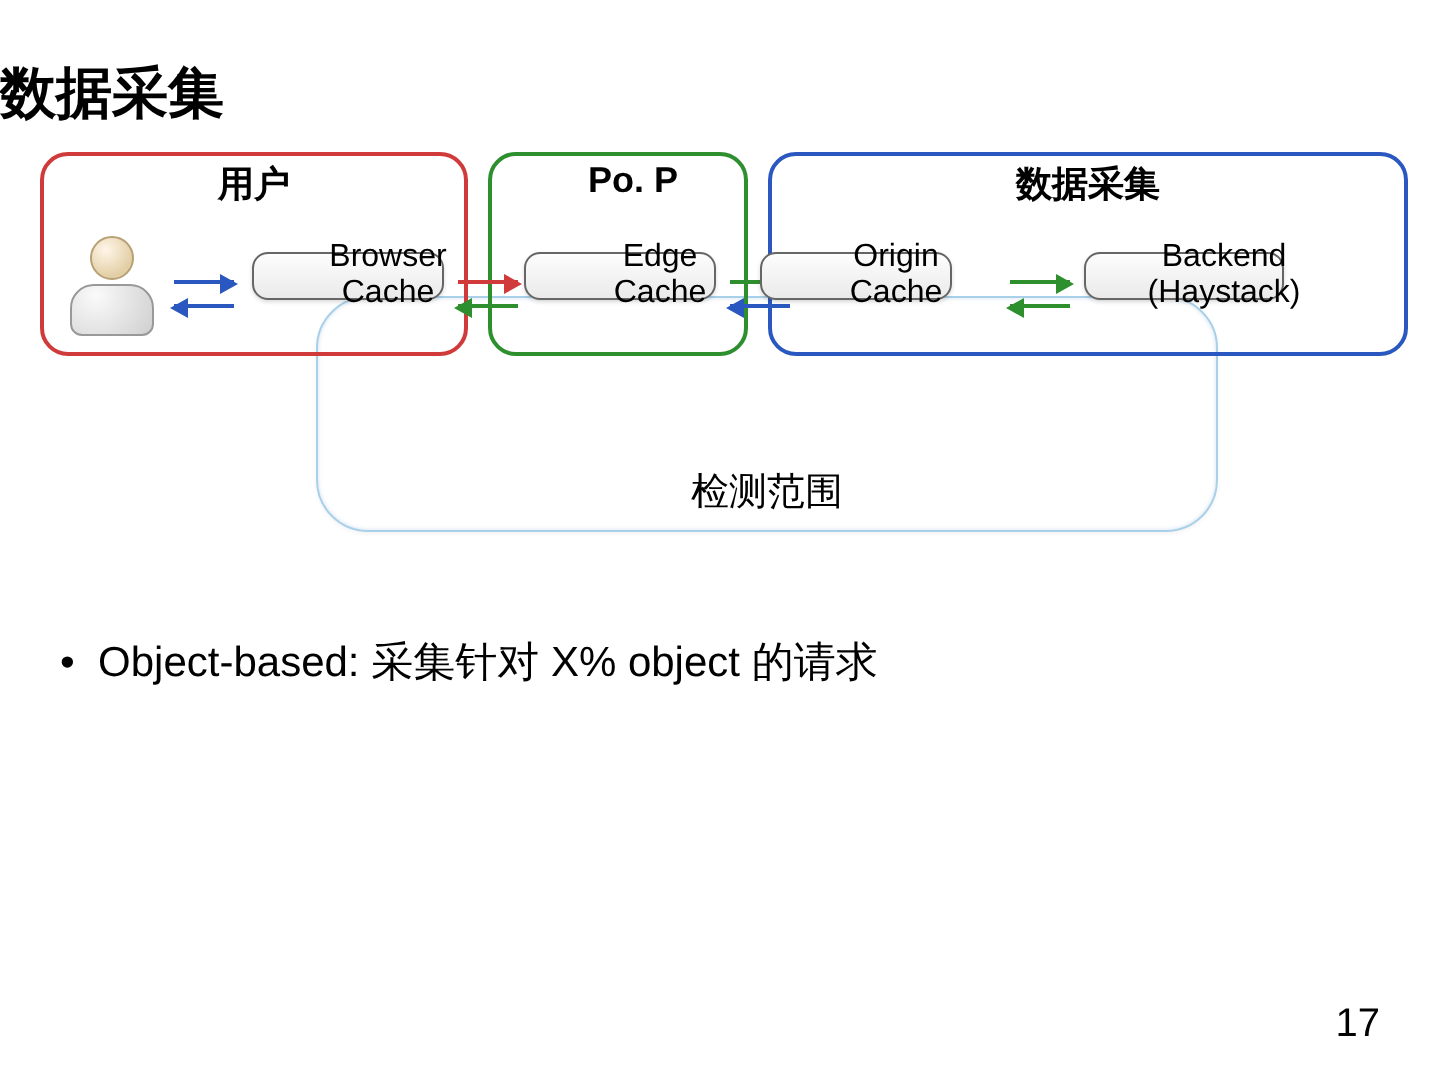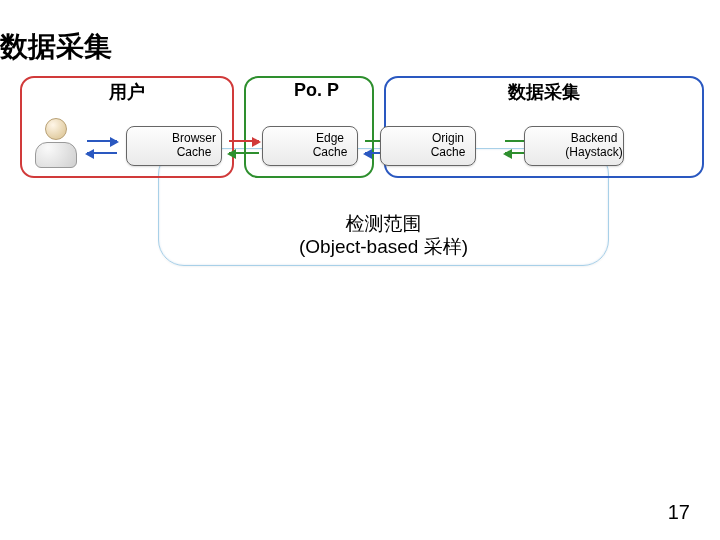--- a/index.html
+++ b/index.html
@@ -48,30 +48,30 @@
     position: absolute;
     top: 4px;
     font-weight: bold;
     font-size: 18px;
     text-align: center;
   }
   .box {
     position: absolute;
     z-index: 2;
     width: 96px;
-    height: 40px;
+    height: 24px;
     border: 1px solid #666;
     border-radius: 8px;
     background: linear-gradient(#fdfdfd,#eaeaea);
     box-shadow: 0 1px 2px rgba(0,0,0,0.15);
     display: flex;
     align-items: center;
     justify-content: center;
     text-align: center;
-    font-size: 12px;
+    font-size: 16px;
     line-height: 1.15;
     padding-left: 40px;
   }
   .box.backend { width: 100px; }
   .group {
     position: absolute;
     z-index: 1;
     border-radius: 14px;
     border: 2px solid;
     height: 102px;
@@ -160,21 +160,20 @@
 </head>
 <body>
 
 <div class="title">数据采集</div>
 
 <div class="diagram">
 
   <div class="scope">
     <div class="scope-label">
       <span>检测范围</span><br>
-      <span>(Object-based 采样)</span>
     </div>
   </div>
 
   <div class="group group-user"></div>
   <div class="group group-pop"></div>
   <div class="group group-dc"></div>
 
   <div class="col-label" style="left:0;width:214px">用户</div>
   <div class="col-label" style="left:224px;width:145px">Po. P</div>
   <div class="col-label" style="left:364px;width:320px">数据采集</div>
@@ -203,19 +202,20 @@
       <div class="line left"></div>
   </div>
 
   <div class="box" style="left:360px;top:50px">Origin<br>Cache</div>
 
   <div class="arrows ar-green" style="left:480px">
     <div class="line right"></div>
       <div class="line left"></div>
   </div>
 
-  <div class="box backend" style="left:504px;top:50px">Backend<br>(Haystack)</div>
+  <div class="box backend" style="left:522px;top:50px">Backend<br>(Haystack)</div>
 </div>
 
 <div class="bullets">
+  <div>•&nbsp;&nbsp;<span>Object-based: 采集针对 X% object 的请求</span></div>
 </div>
 
 <div class="page-num">17</div>
 
 </body></html>

